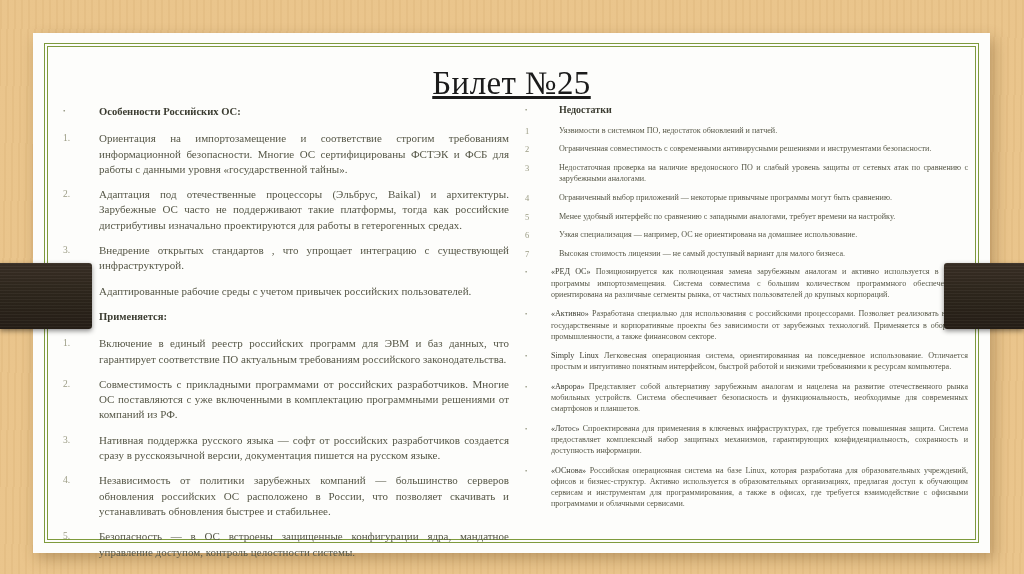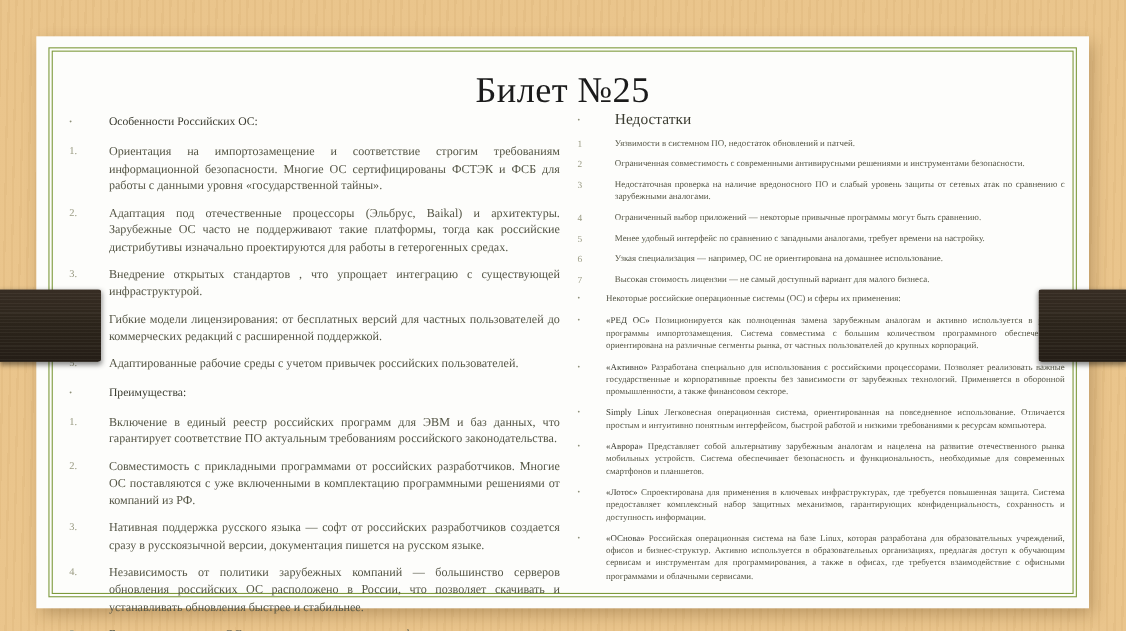--- a/index.html
+++ b/index.html
@@ -92,20 +92,21 @@
     position: absolute;
     top: 32px;
     left: 0;
     width: 100%;
     text-align: center;
     font-size: 33px;
     line-height: 1.1;
     color: #1b1b1b;
     font-family: "Liberation Serif", "DejaVu Serif", serif;
     letter-spacing: 0.4px;
+    text-decoration: underline;
   }
 
   
   #columns {
     position: absolute;
     top: 71px;
     left: 28px;
     right: 22px;
     bottom: 18px;
     display: flex;
@@ -131,38 +132,38 @@
     font-size: 8.5px;
     text-align: left;
   }
   .marker.num { color: #9a9b83; }
   .body-text {
     flex: 1 1 auto;
     color: #565747;
     text-align: justify;
     text-justify: inter-word;
   }
-  .body-text.bold { font-weight: normal; color: #3b3c31; }
+  .body-text.bold { font-weight: bold; color: #3b3c31; }
   .lead { font-weight: normal; color: #3b3c31; }
 
   
   #column-left li.block { margin-bottom: 10px; }
   #column-left .marker { width: 36px; font-size: 9.5px; padding-top: 2px; }
   #column-left .marker.dot { font-size: 7px; padding-top: 3px; }
   #column-left .body-text { font-size: 11px; line-height: 15.3px; }
   #column-left li.head { margin-bottom: 12px; }
   #column-left li.head .body-text { font-size: 10.6px; }
 
   
   #column-right li.block { margin-bottom: 7px; }
   #column-right .marker { width: 34px; font-size: 8.5px; padding-top: 1px; }
   #column-right .marker.dot { font-size: 6.5px; padding-top: 2px; }
   #column-right .body-text { font-size: 8.1px; line-height: 11.6px; }
   #column-right li.head { margin-bottom: 9px; }
-  #column-right li.head .body-text { font-size: 14px; }
+  #column-right li.head .body-text { font-size: 10px; }
   #column-right li.tight { margin-bottom: 8px; }
   #column-right li.tight .marker { width: 26px; }
   #column-right li.tight .body-text { line-height: 11.3px; }
 </style>
 </head>
 <body>
 
 <div id="desk"></div>
 
 <div class="edge-bar" id="edge-bar-left"></div>
@@ -189,31 +190,27 @@
         </li>
         <li class="block">
           <span class="marker num">2.</span>
           <span class="body-text">Адаптация под отечественные процессоры (Эльбрус, Baikal) и архитектуры. Зарубежные ОС часто не поддерживают такие платформы, тогда как российские дистрибутивы изначально проектируются для работы в гетерогенных средах.</span>
         </li>
         <li class="block">
           <span class="marker num">3.</span>
           <span class="body-text">Внедрение открытых стандартов , что упрощает интеграцию с существующей инфраструктурой.</span>
         </li>
         <li class="block">
-          <span class="marker num">4.</span>
-          <span class="body-text">Гибкие модели лицензирования: от бесплатных версий для частных пользователей до коммерческих редакций с расширенной поддержкой.</span>
-        </li>
-        <li class="block">
           <span class="marker num">5.</span>
           <span class="body-text">Адаптированные рабочие среды с учетом привычек российских пользователей.</span>
         </li>
 
         <li class="block head">
           <span class="marker dot">•</span>
-          <span class="body-text bold">Преимущества:</span>
+          <span class="body-text bold">Применяется:</span>
         </li>
 
         <li class="block">
           <span class="marker num">1.</span>
           <span class="body-text">Включение в единый реестр российских программ для ЭВМ и баз данных, что гарантирует соответствие ПО актуальным требованиям российского законодательства.</span>
         </li>
         <li class="block">
           <span class="marker num">2.</span>
           <span class="body-text">Совместимость с прикладными программами от российских разработчиков. Многие ОС поставляются с уже включенными в комплектацию программными решениями от компаний из РФ.</span>
         </li>
@@ -263,24 +260,20 @@
         </li>
         <li class="block">
           <span class="marker num">6</span>
           <span class="body-text">Узкая специализация — например, ОС не ориентирована на домашнее использование.</span>
         </li>
         <li class="block">
           <span class="marker num">7</span>
           <span class="body-text">Высокая стоимость лицензии — не самый доступный вариант для малого бизнеса.</span>
         </li>
 
-        <li class="block tight">
-          <span class="marker dot">•</span>
-          <span class="body-text">Некоторые российские операционные системы (ОС) и сферы их применения:</span>
-        </li>
 
         <li class="block tight">
           <span class="marker dot">•</span>
           <span class="body-text"><span class="lead">«РЕД ОС»</span><span> Позиционируется как полноценная замена зарубежным аналогам и активно используется в рамках программы импортозамещения. Система совместима с большим количеством программного обеспечения и ориентирована на различные сегменты рынка, от частных пользователей до крупных корпораций.</span></span>
         </li>
         <li class="block tight">
           <span class="marker dot">•</span>
           <span class="body-text"><span class="lead">«Активно»</span><span> Разработана специально для использования с российскими процессорами. Позволяет реализовать важные государственные и корпоративные проекты без зависимости от зарубежных технологий. Применяется в оборонной промышленности, а также финансовом секторе.</span></span>
         </li>
         <li class="block tight">

